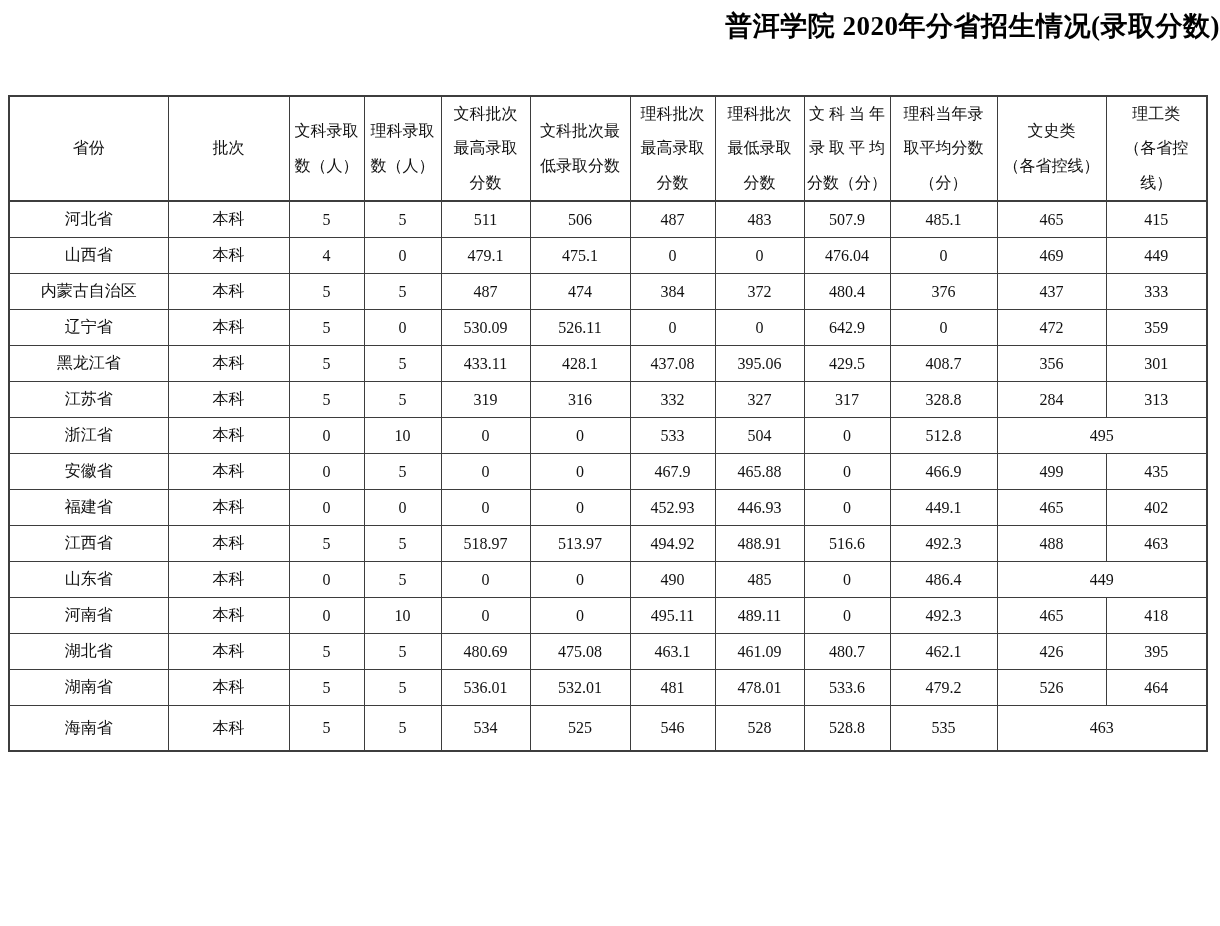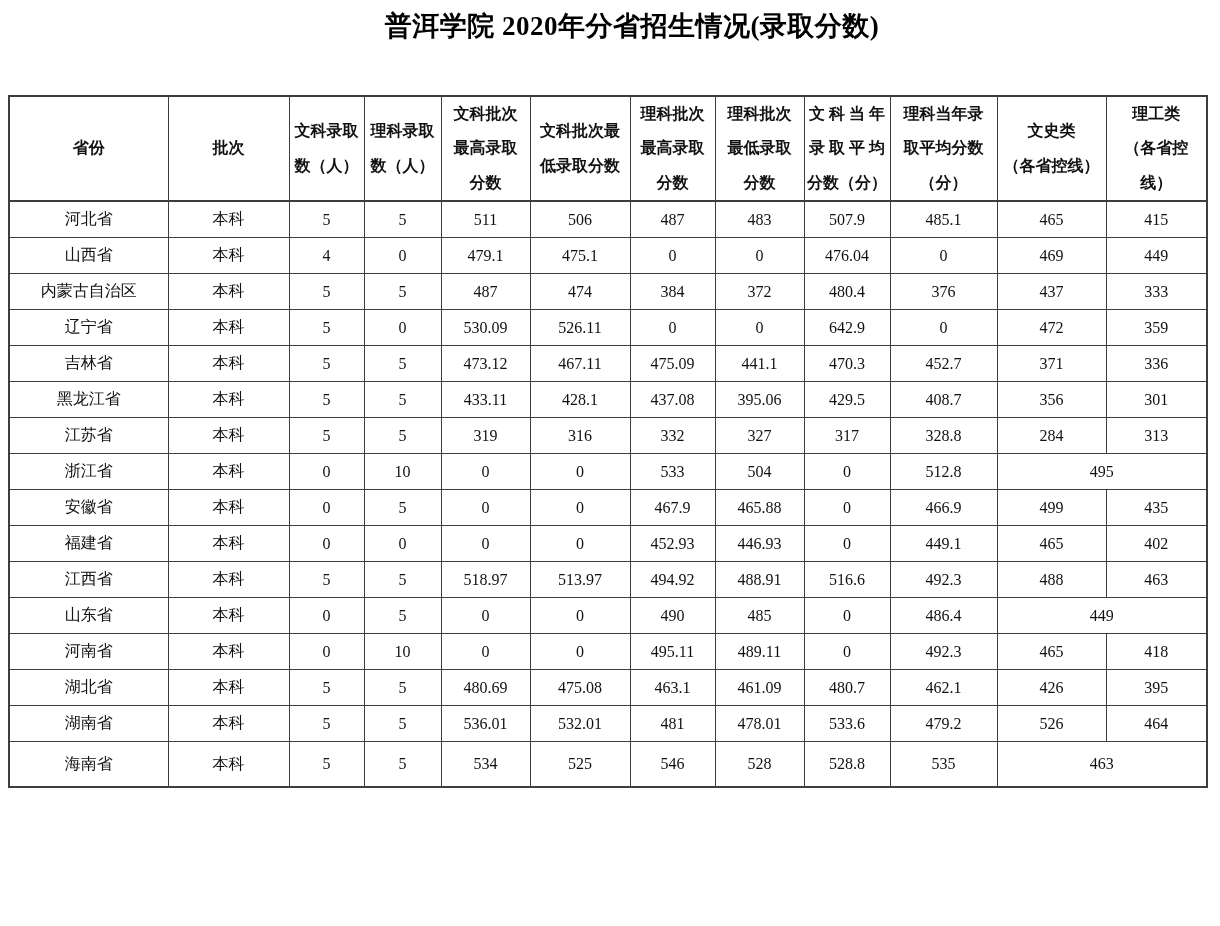--- a/index.html
+++ b/index.html
@@ -6,21 +6,21 @@
     margin: 0;
     padding: 0;
     width: 1220px;
     height: 926px;
     overflow: hidden;
     background: #ffffff;
     font-family: "Liberation Serif", "DejaVu Serif", serif;
     color: #111111;
   }
   .page-title {
-    text-align: center;
+    text-align: right;
     font-size: 27px;
     font-weight: bold;
     padding-top: 8px;
     letter-spacing: 0.5px;
     color: #000000;
     padding-left: 44px;
   }
   table.admission {
     border-collapse: collapse;
     table-layout: fixed;
@@ -36,21 +36,20 @@
     font-weight: normal;
     font-size: 16px;
     padding: 0 2px;
     overflow: hidden;
   }
   table.admission thead th {
     height: 101px;
     line-height: 2.15;
     white-space: pre-line;
     border-bottom: 2px solid #3d3d3d;
-    font-weight: bold;
   }
   table.admission tbody td {
     height: 35px;
   }
   table.admission tbody tr.tall td {
     height: 44px;
   }
 </style>
 </head>
 <body>
@@ -154,34 +153,20 @@
         <td>530.09</td>
         <td>526.11</td>
         <td>0</td>
         <td>0</td>
         <td>642.9</td>
         <td>0</td>
         <td>472</td>
         <td>359</td>
       </tr>
       <tr>
-        <td>吉林省</td>
-        <td>本科</td>
-        <td>5</td>
-        <td>5</td>
-        <td>473.12</td>
-        <td>467.11</td>
-        <td>475.09</td>
-        <td>441.1</td>
-        <td>470.3</td>
-        <td>452.7</td>
-        <td>371</td>
-        <td>336</td>
-      </tr>
-      <tr>
         <td>黑龙江省</td>
         <td>本科</td>
         <td>5</td>
         <td>5</td>
         <td>433.11</td>
         <td>428.1</td>
         <td>437.08</td>
         <td>395.06</td>
         <td>429.5</td>
         <td>408.7</td>

